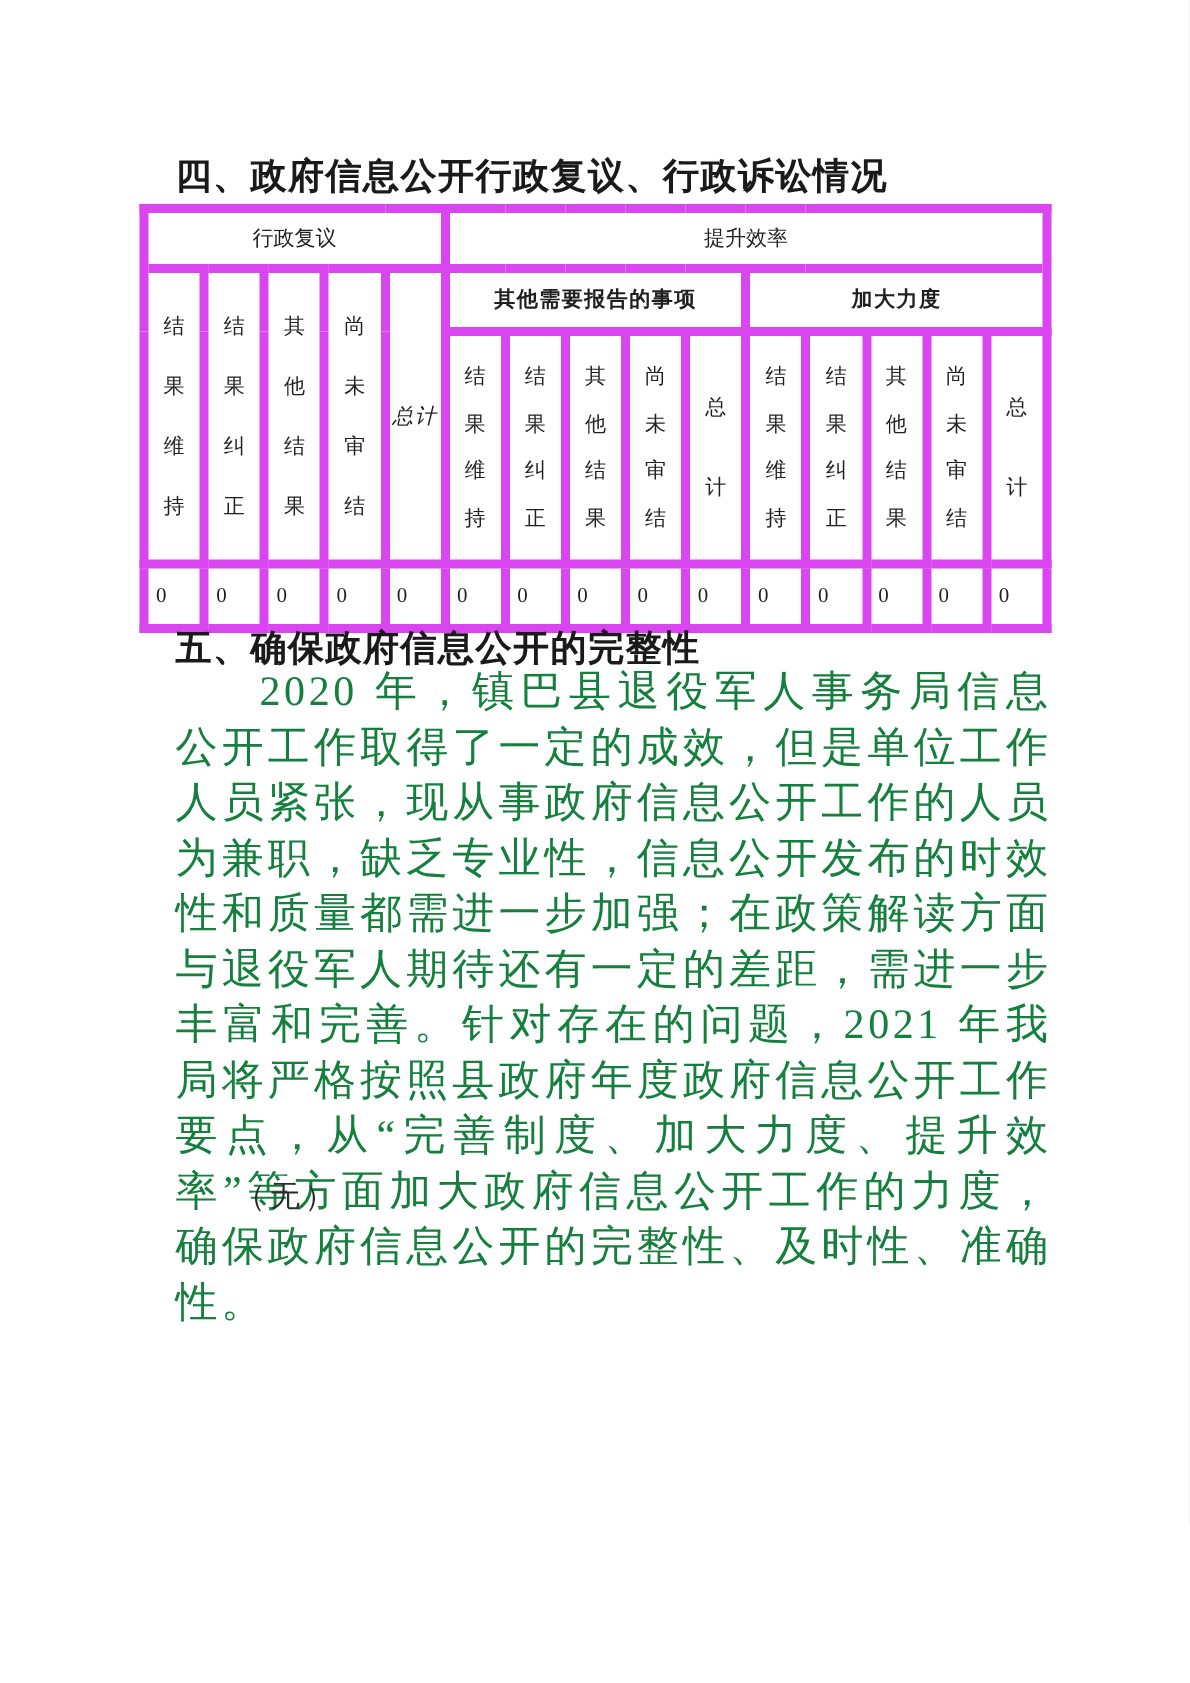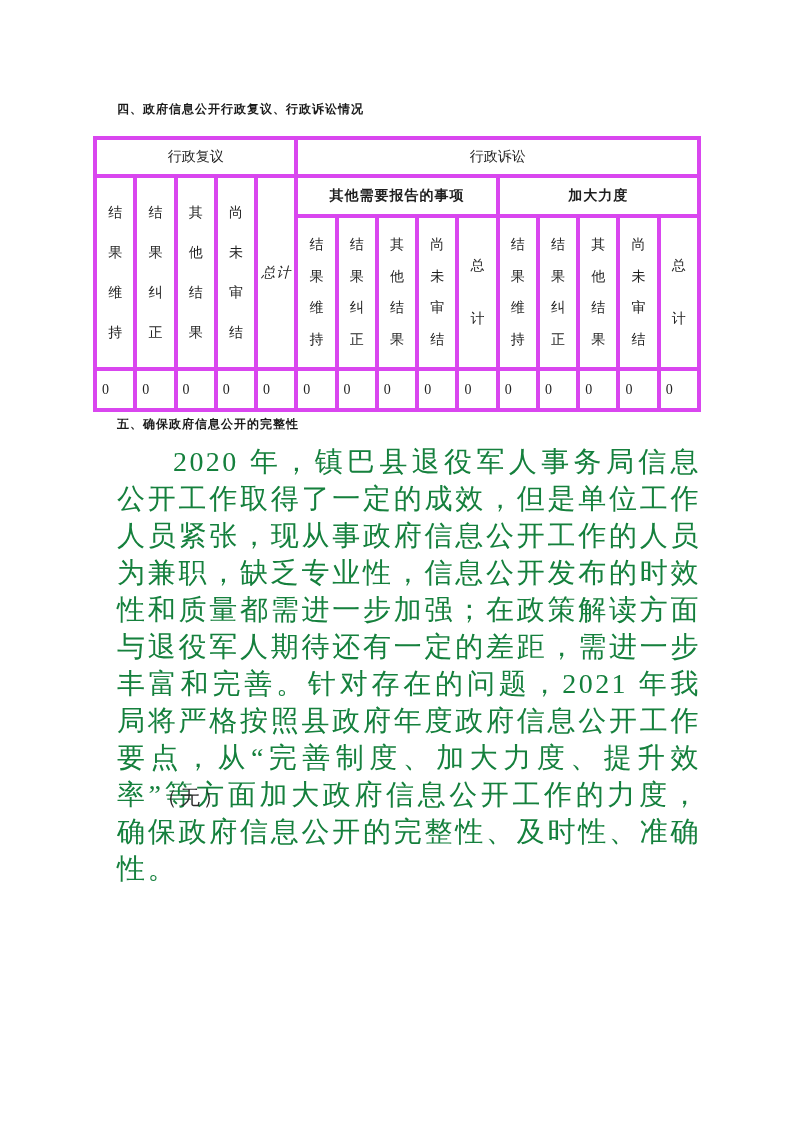--- a/index.html
+++ b/index.html
@@ -10,39 +10,39 @@
     background:#ffffff;
     font-family:"Liberation Serif","DejaVu Serif",serif;
     color:#1a1a1a;
     overflow:hidden;
   }
   .sec-heading{
     position:absolute;
     margin:0;
     font-family:"Liberation Sans","DejaVu Sans",sans-serif;
     font-weight:700;
-    font-size:12px;
+    font-size:24px;
     letter-spacing:1px;
     color:#1a1a1a;
     white-space:nowrap;
   }
   #heading-four{top:101px;left:117px;}
   #heading-five{top:416px;left:117px;}
   #heading-six{top:745px;left:117px;}
 
   .report-table{
     position:absolute;
     top:136px;left:93px;
     width:608px;
     border-collapse:collapse;
     table-layout:fixed;
     border:2px solid #000;
   }
   .report-table td{
-    border:4px solid #d946ef;
+    border:6px solid #d946ef;
     padding:0;
     text-align:center;
     vertical-align:middle;
     font-size:14px;
     color:#1f1f1f;
   }
   .r1 td{height:34px;border-bottom-width:2px;}
   .th-sub{height:36px;font-weight:700;letter-spacing:1px;}
   .r3 td{height:149px;}
   .r4 td{height:37px;border-top-width:2px;text-align:left;padding-left:5px;}
@@ -101,21 +101,21 @@
         <col>
         <col>
         <col>
         <col>
         <col>
         <col>
     </colgroup>
     <tbody>
       <tr class="r1">
         <td colspan="5">行政复议</td>
-        <td colspan="10" class="thick-left">行政诉讼</td>
+        <td colspan="10" class="thick-left">提升效率</td>
       </tr>
       <tr class="r2">
         <td rowspan="2">
           <div class="vtext vtext-tall">
               <span>结</span>
               <span>果</span>
               <span>维</span>
               <span>持</span>
             </div>
         </td>

